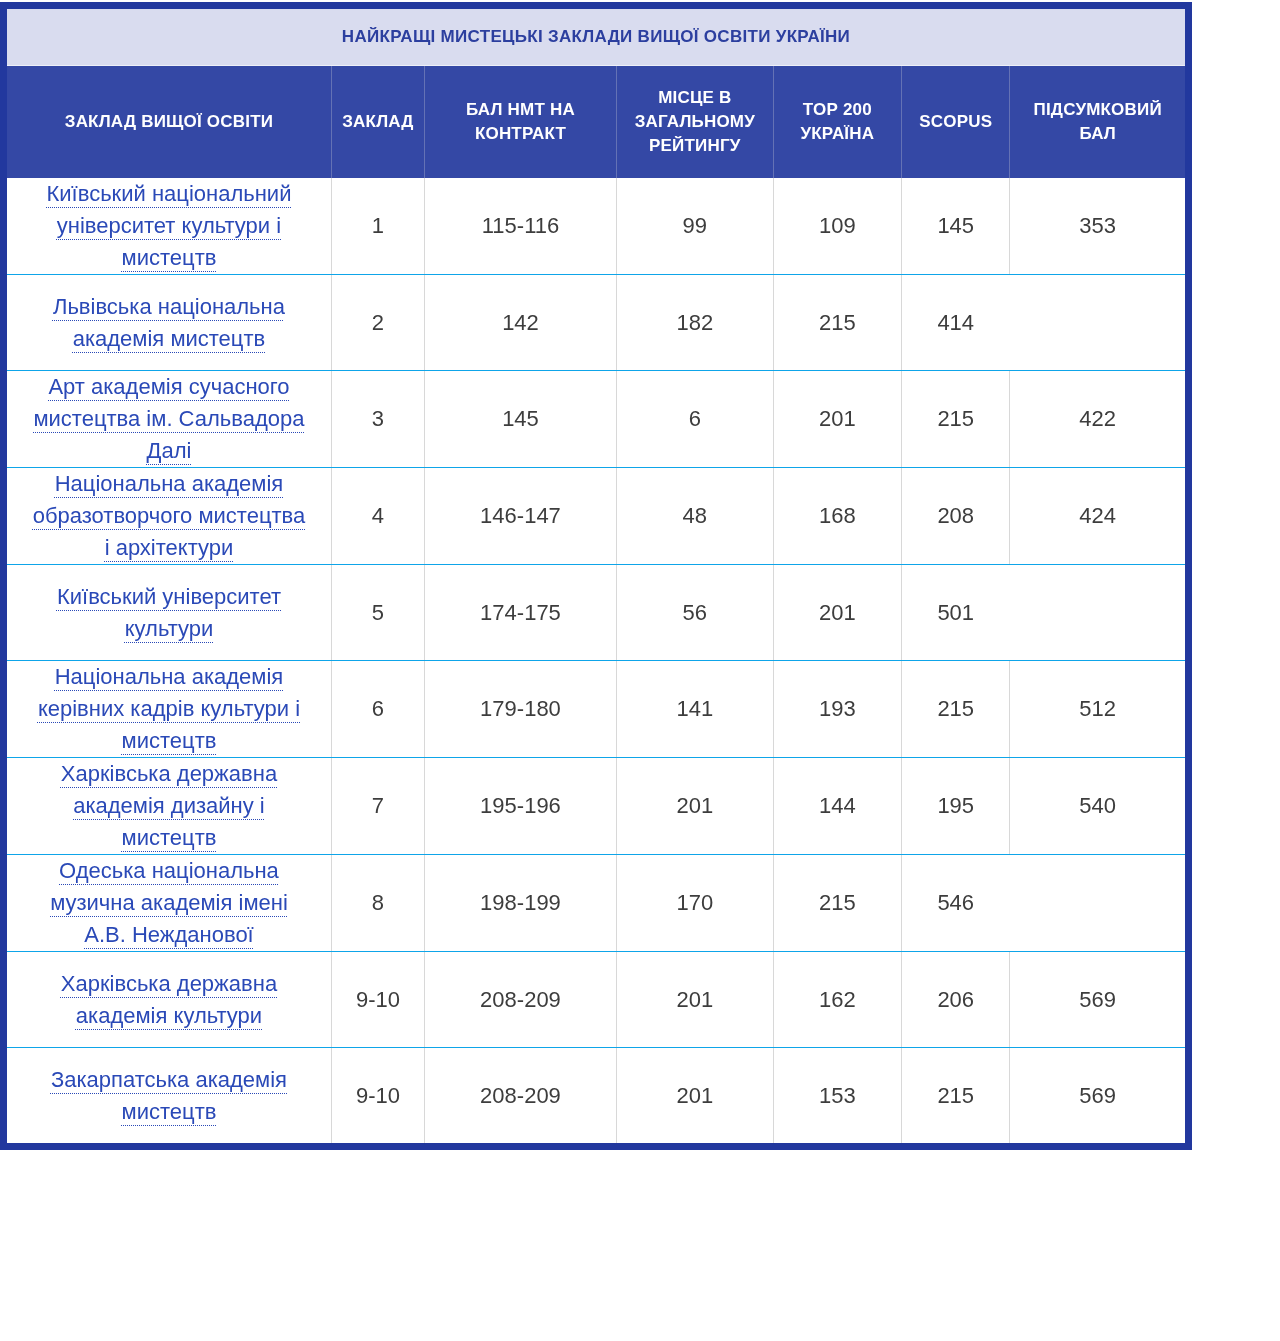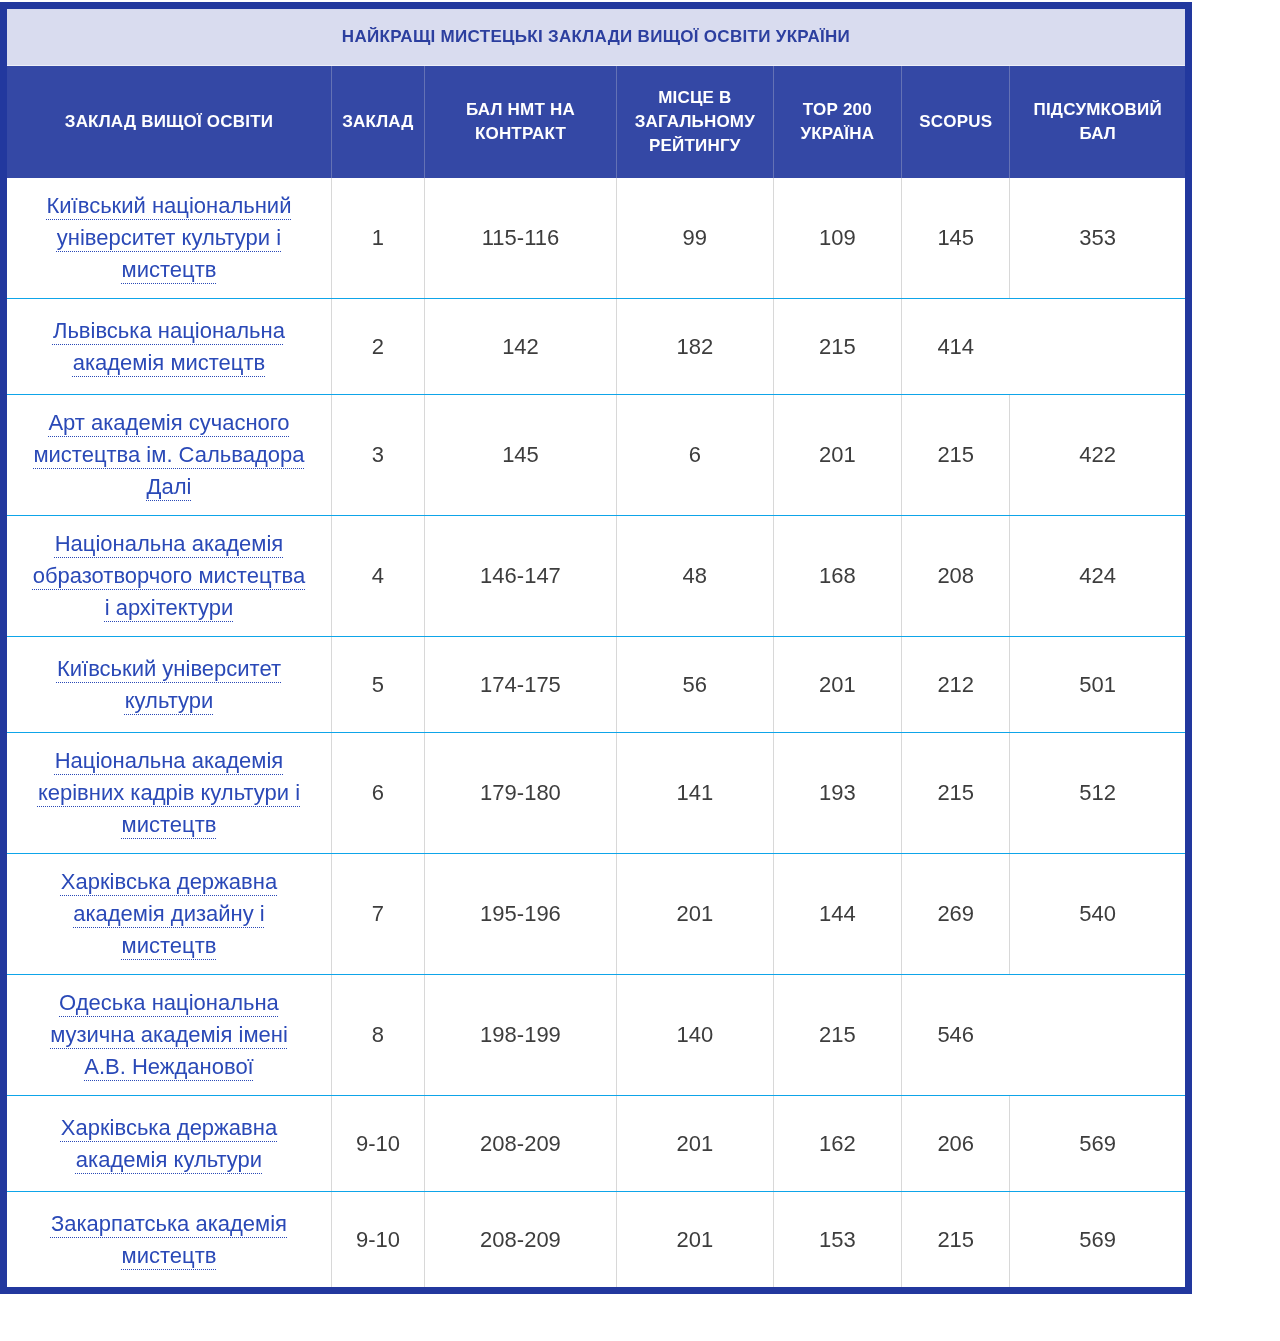--- a/index.html
+++ b/index.html
@@ -61,21 +61,21 @@
   .cell {
     display: flex;
     align-items: center;
     justify-content: center;
     text-align: center;
     box-sizing: border-box;
     border-left: 1px solid #d8d8d8;
     min-height: 95px;
     padding: 14px 10px;
   }
-  .cell.name-cell { border-left: none; padding: 12px 24px; }
+  .cell.name-cell { border-left: none; padding: 0 24px; }
 
   .num-cell { color: #3d3d3d; font-size: 22px; line-height: 30px; }
 
   .uni-link {
     color: #2a49b7;
     font-size: 22px;
     line-height: 32px;
     text-decoration: underline dotted 1px;
     text-underline-offset: 6px;
     cursor: pointer;
@@ -145,21 +145,20 @@
         <div class="cell num-cell">424</div>
       </div>
       <div class="body-row grid">
         <div class="cell name-cell">
           <a class="uni-link">Київський університет культури</a>
         </div>
         <div class="cell num-cell">5</div>
         <div class="cell num-cell">174-175</div>
         <div class="cell num-cell">56</div>
         <div class="cell num-cell">201</div>
-        <div class="cell num-cell">212</div>
         <div class="cell num-cell">501</div>
       </div>
       <div class="body-row grid">
         <div class="cell name-cell">
           <a class="uni-link">Національна академія керівних кадрів культури і мистецтв</a>
         </div>
         <div class="cell num-cell">6</div>
         <div class="cell num-cell">179-180</div>
         <div class="cell num-cell">141</div>
         <div class="cell num-cell">193</div>
@@ -167,30 +166,30 @@
         <div class="cell num-cell">512</div>
       </div>
       <div class="body-row grid">
         <div class="cell name-cell">
           <a class="uni-link">Харківська державна академія дизайну і мистецтв</a>
         </div>
         <div class="cell num-cell">7</div>
         <div class="cell num-cell">195-196</div>
         <div class="cell num-cell">201</div>
         <div class="cell num-cell">144</div>
-        <div class="cell num-cell">269</div>
+        <div class="cell num-cell">195</div>
         <div class="cell num-cell">540</div>
       </div>
       <div class="body-row grid">
         <div class="cell name-cell">
           <a class="uni-link">Одеська національна музична академія імені А.В. Нежданової</a>
         </div>
         <div class="cell num-cell">8</div>
         <div class="cell num-cell">198-199</div>
-        <div class="cell num-cell">140</div>
+        <div class="cell num-cell">170</div>
         <div class="cell num-cell">215</div>
         <div class="cell num-cell">546</div>
       </div>
       <div class="body-row grid">
         <div class="cell name-cell">
           <a class="uni-link">Харківська державна академія культури</a>
         </div>
         <div class="cell num-cell">9-10</div>
         <div class="cell num-cell">208-209</div>
         <div class="cell num-cell">201</div>

